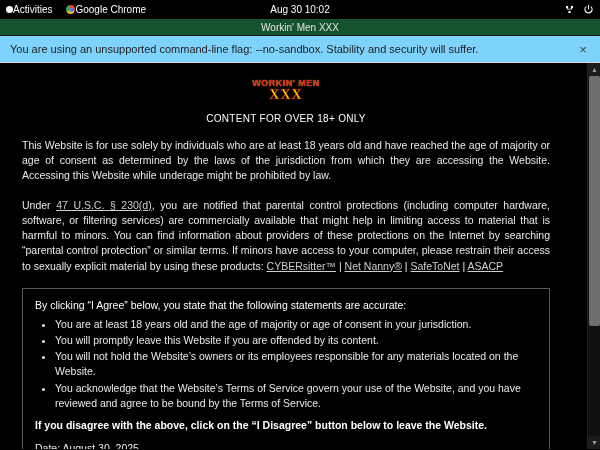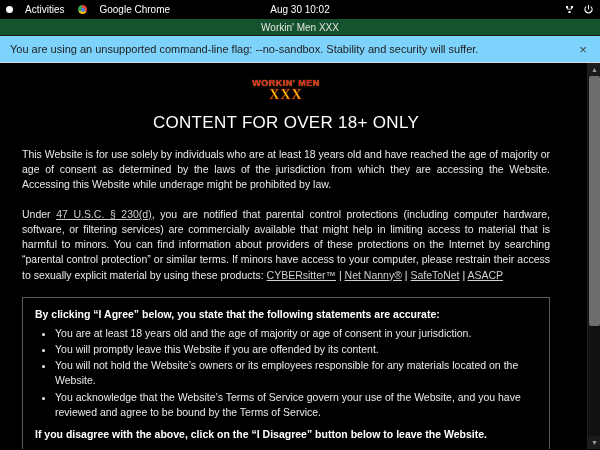--- a/index.html
+++ b/index.html
@@ -16,21 +16,21 @@
     height: 19px;
     background: #000;
     color: #ffffff;
     display: flex;
     align-items: center;
     font-size: 10px;
     padding: 0 6px;
     position: relative;
   }
   .topbar-left { display: flex; align-items: center; gap: 14px; }
-  .tb-item { display: flex; align-items: center; gap: 12px; color: #ffffff; }
+  .tb-item { display: flex; align-items: center; gap: 0; color: #ffffff; }
   .dot-activities {
     width: 7px; height: 7px; border-radius: 50%;
     background: #ffffff; display: inline-block;
   }
   .chrome-ico {
     width: 9px; height: 9px; border-radius: 50%;
     background: conic-gradient(#ea4335 0 33%, #fbbc05 33% 66%, #34a853 66% 100%);
     position: relative;
   }
   .chrome-ico::after {
@@ -103,21 +103,21 @@
     text-shadow: 0 0 1px #ffcc00;
   }
   .logo-main {
     font-size: 14px; font-weight: bold; color: #ffcc00;
     -webkit-text-stroke: 0.4px #8a0000;
     letter-spacing: 1px;
   }
 
   .headline {
     text-align: center;
-    font-size: 17px;
+    font-size: 10px;
     letter-spacing: 0.3px;
     margin: 6px 0 14px 0;
     color: #ffffff;
   }
 
   .para {
     font-size: 10.5px;
     line-height: 1.45;
     color: #e9e9e9;
     margin: 0 0 14px 0;
@@ -130,21 +130,20 @@
 
   .box {
     border: 1px solid #5a5a5a;
     padding: 10px 12px 12px 12px;
     margin-top: 4px;
   }
   .box-lead {
     font-size: 10.5px;
     color: #ffffff;
     margin: 0 0 6px 0;
-    font-weight: bold;
   }
   .box ul {
     margin: 0 0 8px 0;
     padding-left: 20px;
   }
   .box li {
     font-size: 10.5px;
     line-height: 1.45;
     color: #e9e9e9;
     margin-bottom: 1px;

